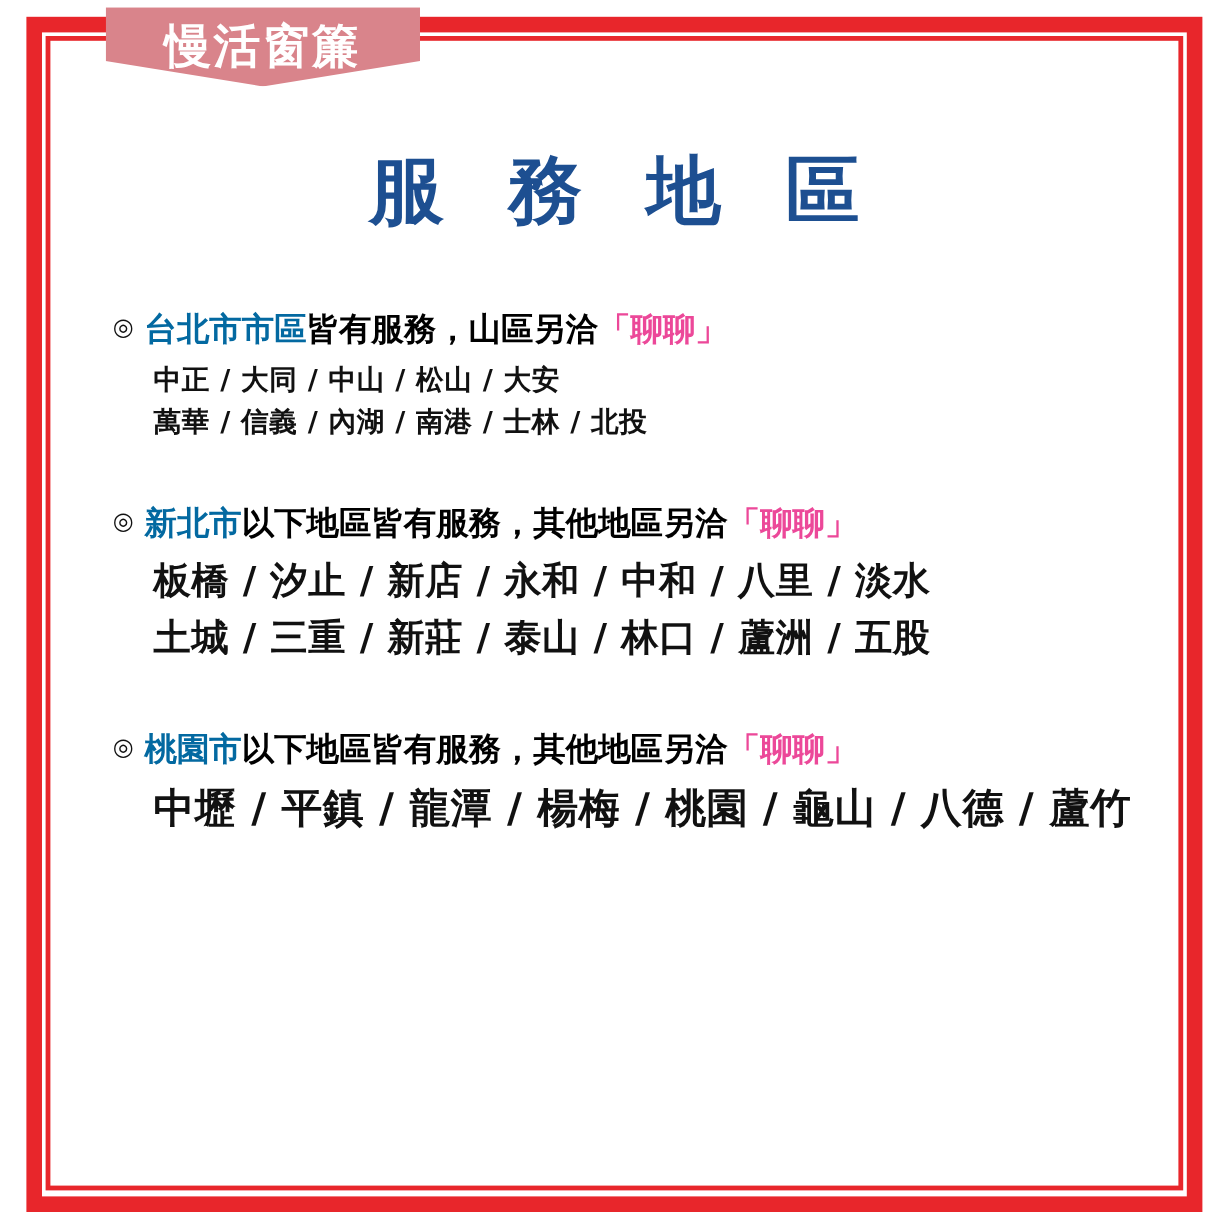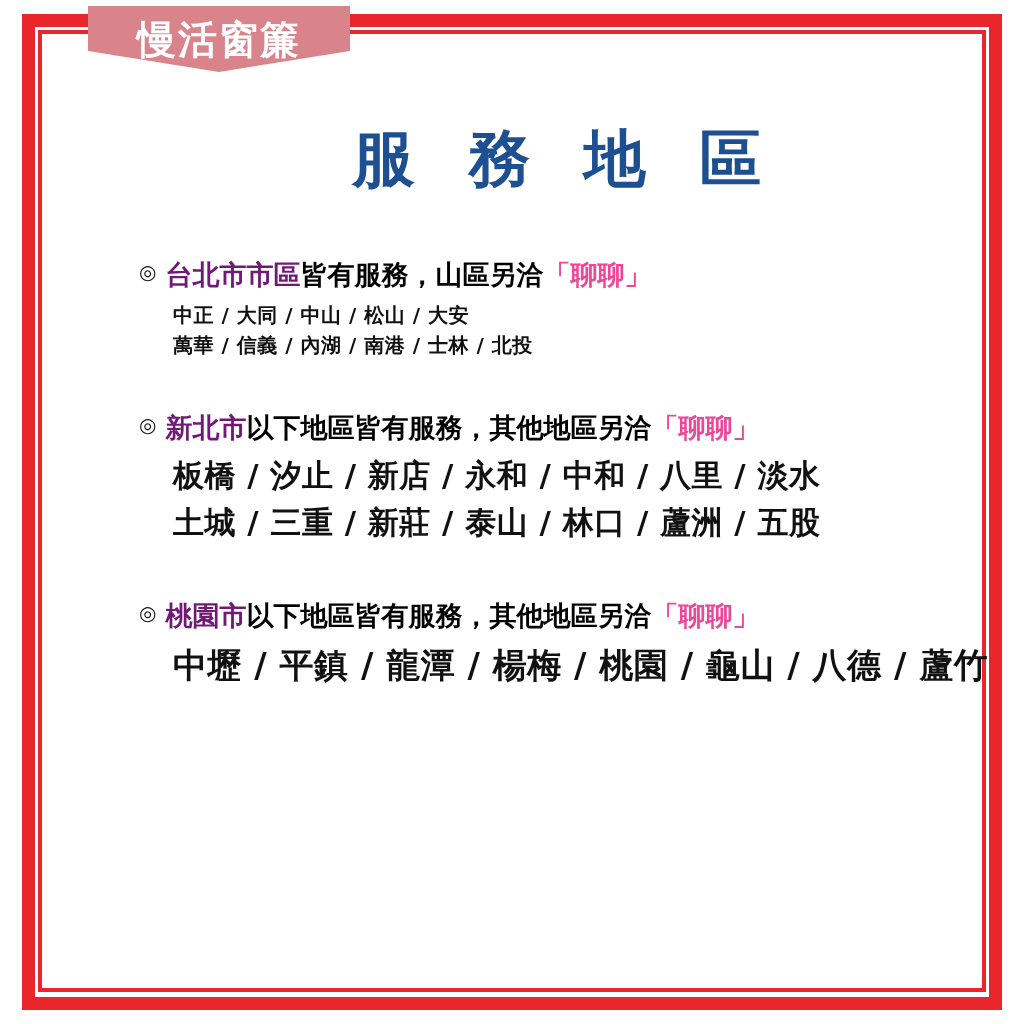--- a/index.html
+++ b/index.html
@@ -74,21 +74,20 @@
 
   
   .content {
     position: absolute;
     left: 38px;
     top: 30px;
     width: 772px;
     height: 962px;
     box-sizing: border-box;
     padding: 0;
-    margin-left: 45px;
   }
 
   .page-title {
     position: absolute;
     top: 98px;
     left: 0;
     width: 948px;
     text-align: center;
     font-family: "DejaVu Sans", "Liberation Sans", sans-serif;
     font-size: 62px;
@@ -123,42 +122,42 @@
     white-space: nowrap;
   }
   .bullet-icon {
     color: #111111;
     font-size: 20px;
     line-height: 1.4;
     margin-right: 9px;
     flex: 0 0 auto;
   }
   .heading-city {
-    color: #701a75;
+    color: #0369a1;
   }
   .heading-mid {
     color: #000000;
   }
   .heading-chat {
     color: #ec4899;
   }
 
   .district-line {
     font-family: "DejaVu Sans", "Liberation Sans", sans-serif;
     font-size: 29px;
     font-weight: 700;
     color: #111111;
     line-height: 1.52;
     margin-left: 34px;
     letter-spacing: 0.5px;
     white-space: nowrap;
   }
   .district-line.first { margin-top: 8px; }
 
-  .sec-0 .district-line { font-size: 20px; }
+  .sec-0 .district-line { font-size: 23px; }
   .sec-1 .district-line { font-size: 31px; }
   .sec-2 .district-line { font-size: 34px; }
 </style>
 </head>
 <body>
 
 <div class="poster">
 
   <div class="frame-outer"></div>
   <div class="frame-inner"></div>

